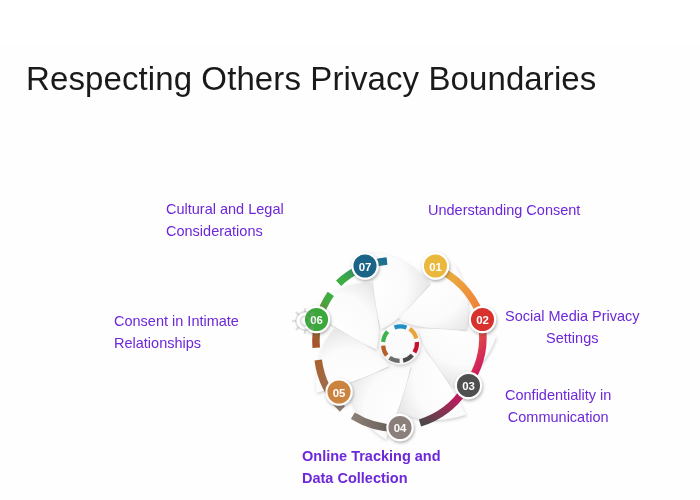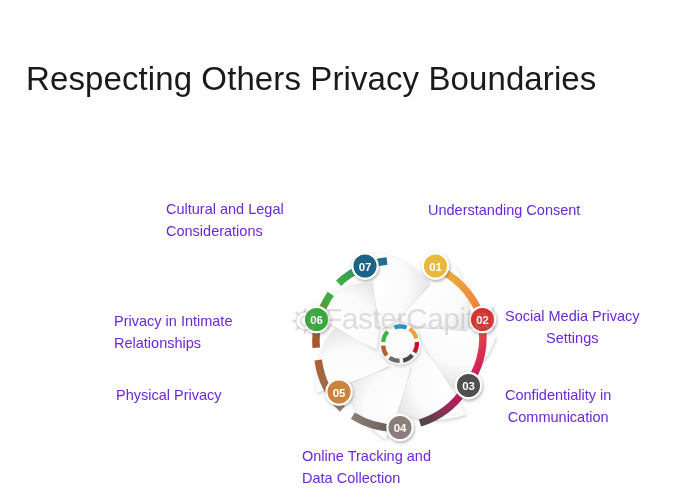--- a/index.html
+++ b/index.html
@@ -57,21 +57,21 @@
     color: #6d28d9;
     font-family: "Liberation Sans", sans-serif;
     white-space: pre-line;
   }
   .callout.right { text-align: center; }
   .callout.left  { text-align: left; }
 
   #label-01 { left: 428px; top: 155px; }
   #label-02 { left: 505px; top: 261px; }
   #label-03 { left: 505px; top: 340px; }
-  #label-04 { left: 302px; top: 401px; }
+  #label-04 { left: 302px; top: 401px; font-weight: bold; }
   #label-05 { left: 116px; top: 340px; }
   #label-06 { left: 114px; top: 266px; }
   #label-07 { left: 166px; top: 154px; }
 
   
   #watermark {
     position: absolute;
     left: 288px;
     top: 258px;
     width: 260px;
@@ -249,35 +249,33 @@
             <line x1="4.2" y1="17" x2="8.2" y2="17"></line>
             <line x1="25.8" y1="17" x2="29.8" y2="17"></line>
             <line x1="8.0" y1="8.0" x2="10.8" y2="10.8"></line>
             <line x1="23.2" y1="23.2" x2="26.0" y2="26.0"></line>
             <line x1="8.0" y1="26.0" x2="10.8" y2="23.2"></line>
             <line x1="23.2" y1="10.8" x2="26.0" y2="8.0"></line>
           </g>
         </g>
       </svg>
     </div>
-    <div id="watermark-text">FasterCapital</div>
   </div>
 
   <div class="callout right" id="label-01">Understanding Consent</div>
 
   <div class="callout right" id="label-02">Social Media Privacy
 Settings</div>
 
   <div class="callout right" id="label-03">Confidentiality in
 Communication</div>
 
   <div class="callout" id="label-04">Online Tracking and
 Data Collection</div>
 
-  <div class="callout left" id="label-05">Physical Privacy</div>
-
-  <div class="callout left" id="label-06">Privacy in Intimate
+
+  <div class="callout left" id="label-06">Consent in Intimate
 Relationships</div>
 
   <div class="callout left" id="label-07">Cultural and Legal
 Considerations</div>
 
 </div>
 
 </body></html>

